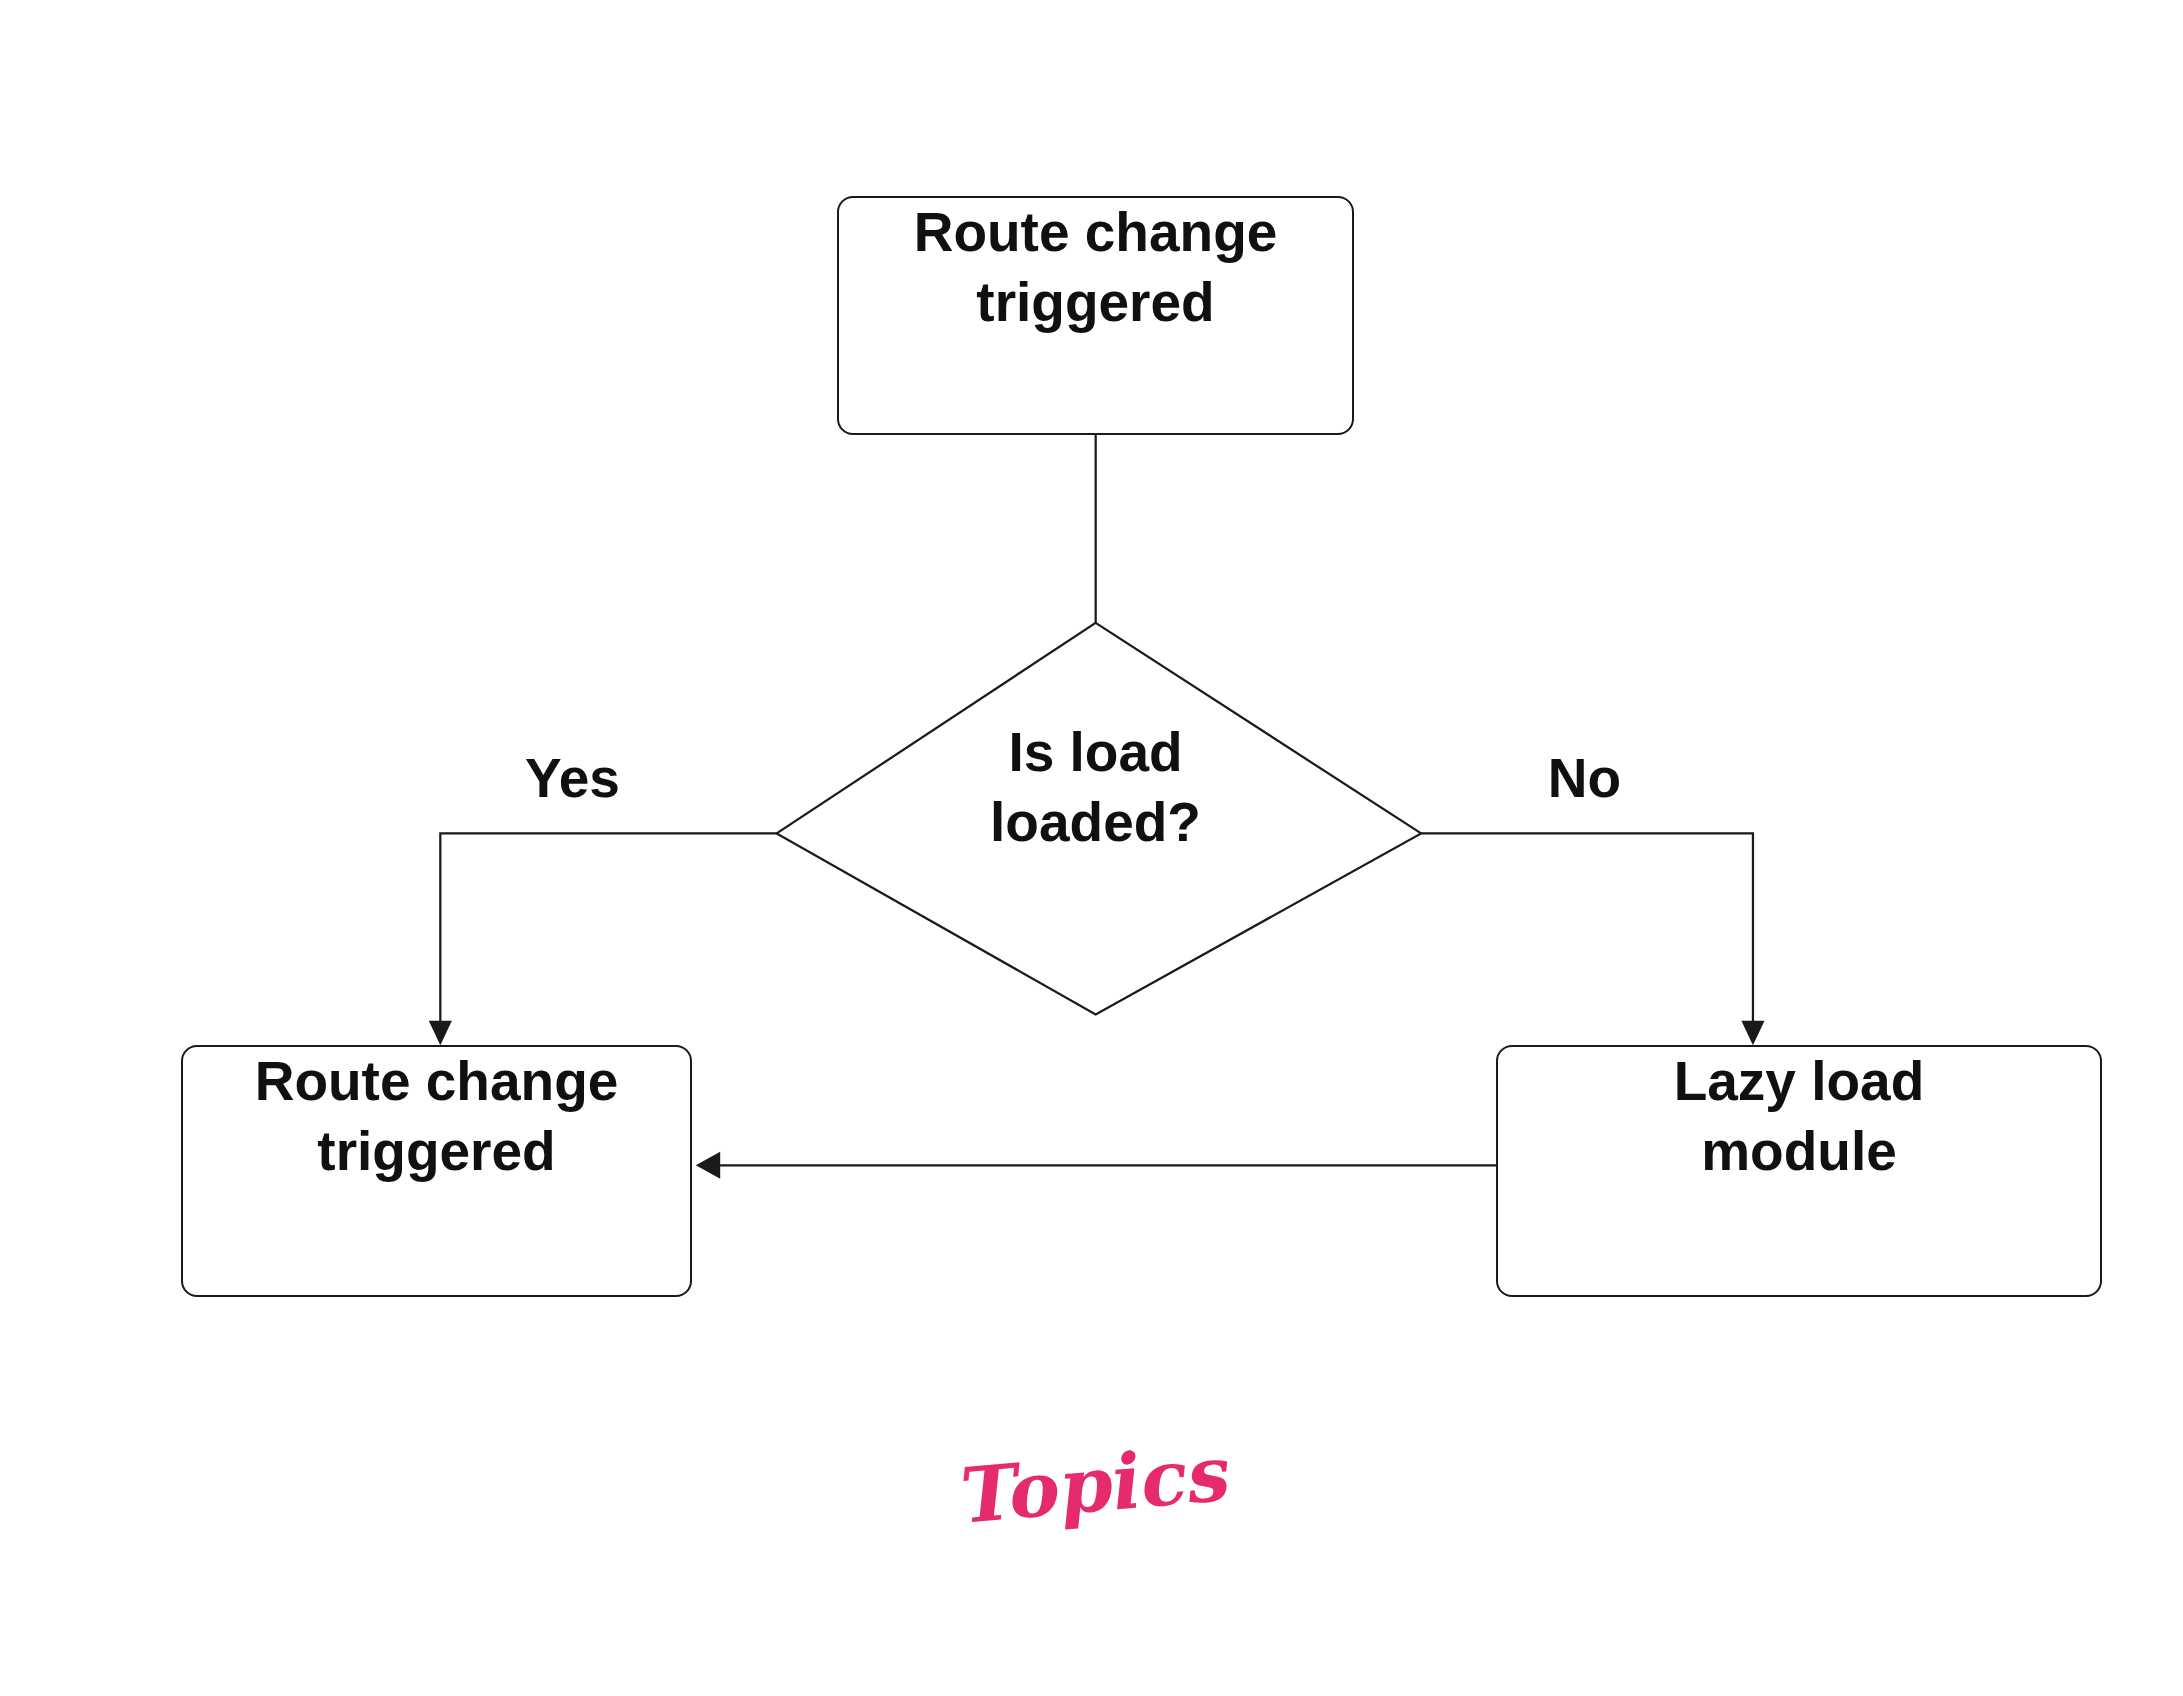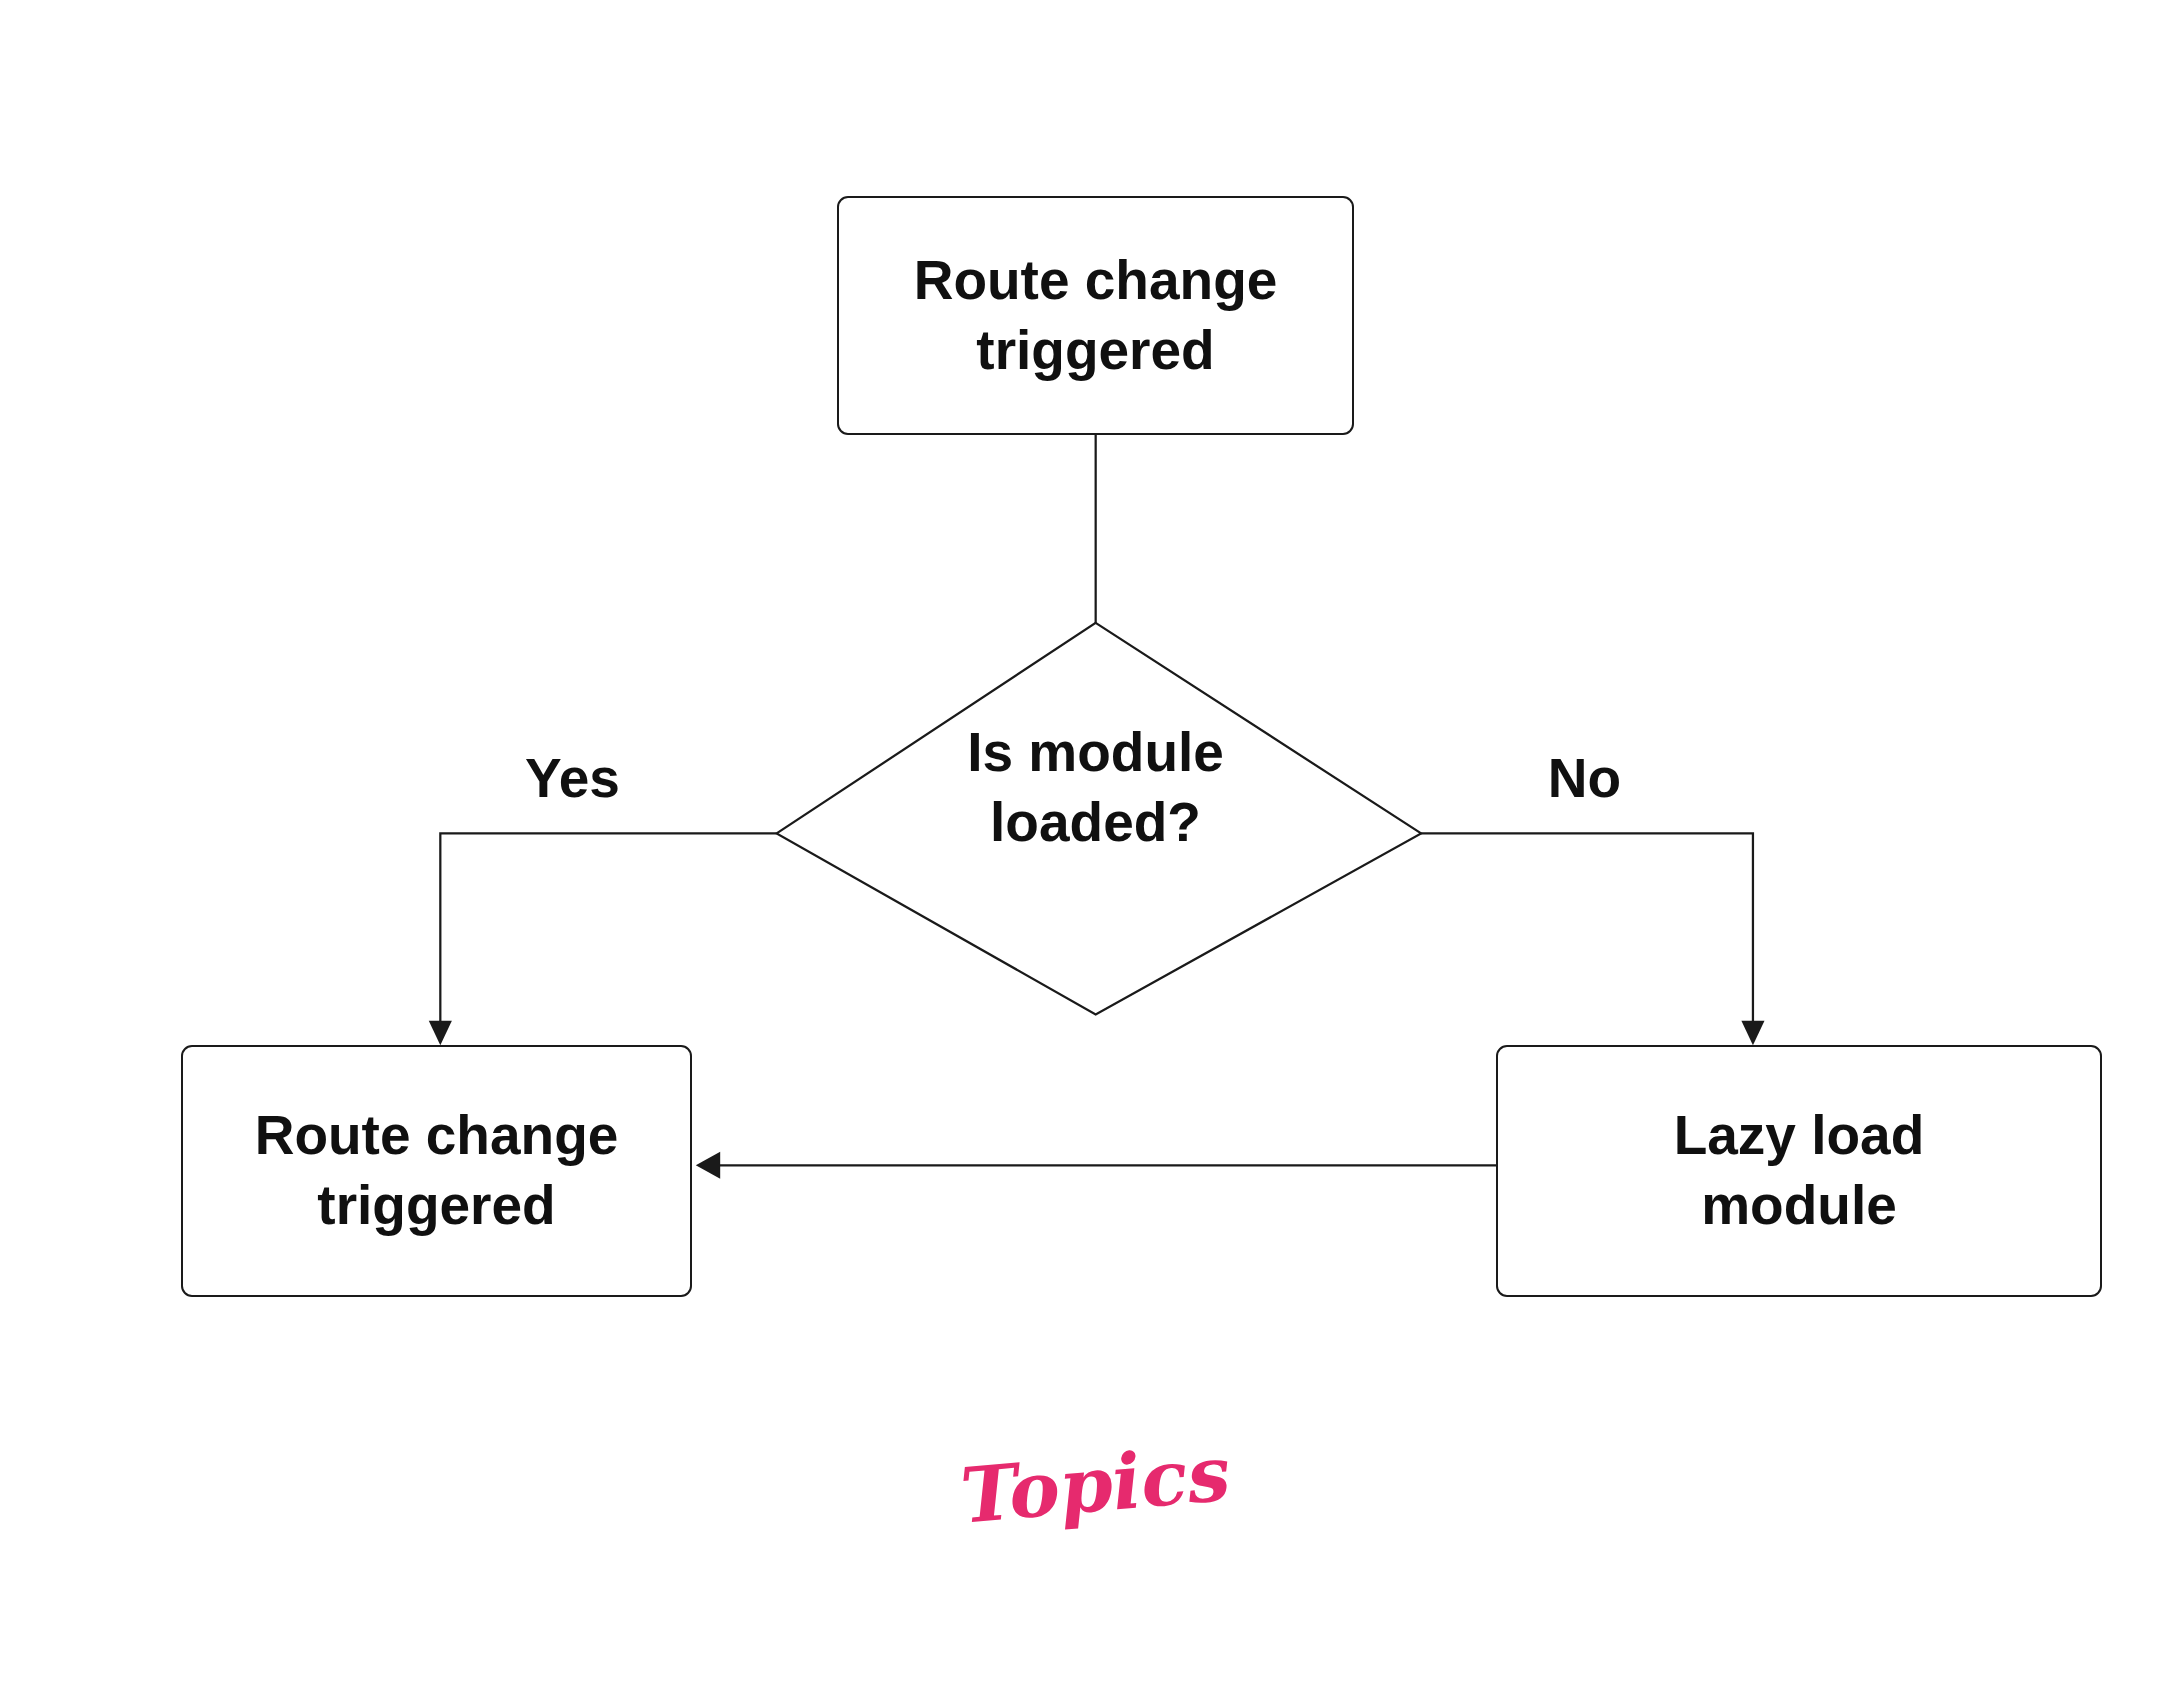--- a/index.html
+++ b/index.html
@@ -19,24 +19,23 @@
   #connector-layer {
     position: absolute;
     left: 0; top: 0;
     width: 2183px; height: 1697px;
   }
   .node {
     position: absolute;
     box-sizing: border-box;
     background: #ffffff;
     border: 2.6px solid #1a1a1a;
-    border-radius: 11px;
+    border-radius: 16px;
     display: flex;
     flex-direction: column;
-    justify-content: center;
     align-items: center;
     text-align: center;
     font-weight: bold;
     font-size: 55px;
     line-height: 1.27;
     color: #101010;
   }
   #node-start   { left: 837px; top: 196px;  width: 517px; height: 239px; }
   #node-yes-target { left: 181px;  top: 1045px; width: 511px; height: 252px; }
   #node-no-target  { left: 1496px; top: 1045px; width: 606px; height: 252px; }
@@ -105,21 +104,21 @@
     <line x1="2331" y1="1815" x2="1120" y2="1815" stroke="#1a1a1a" stroke-width="3.5"></line>
     <polygon points="1122,1794 1122,1836 1084,1815" fill="#1a1a1a"></polygon>
   </svg>
 
   <div class="node" id="node-start">
     <span>Route change</span>
     <span>triggered</span>
   </div>
 
   <div class="diamond-label">
-    <div>Is module</div>
+    <div>Is load</div>
     <div>loaded?</div>
   </div>
 
   <div class="edge-label" id="edge-label-yes">Yes</div>
   <div class="edge-label" id="edge-label-no">No</div>
 
   <div class="node" id="node-yes-target">
     <span>Route change</span>
     <span>triggered</span>
   </div>

